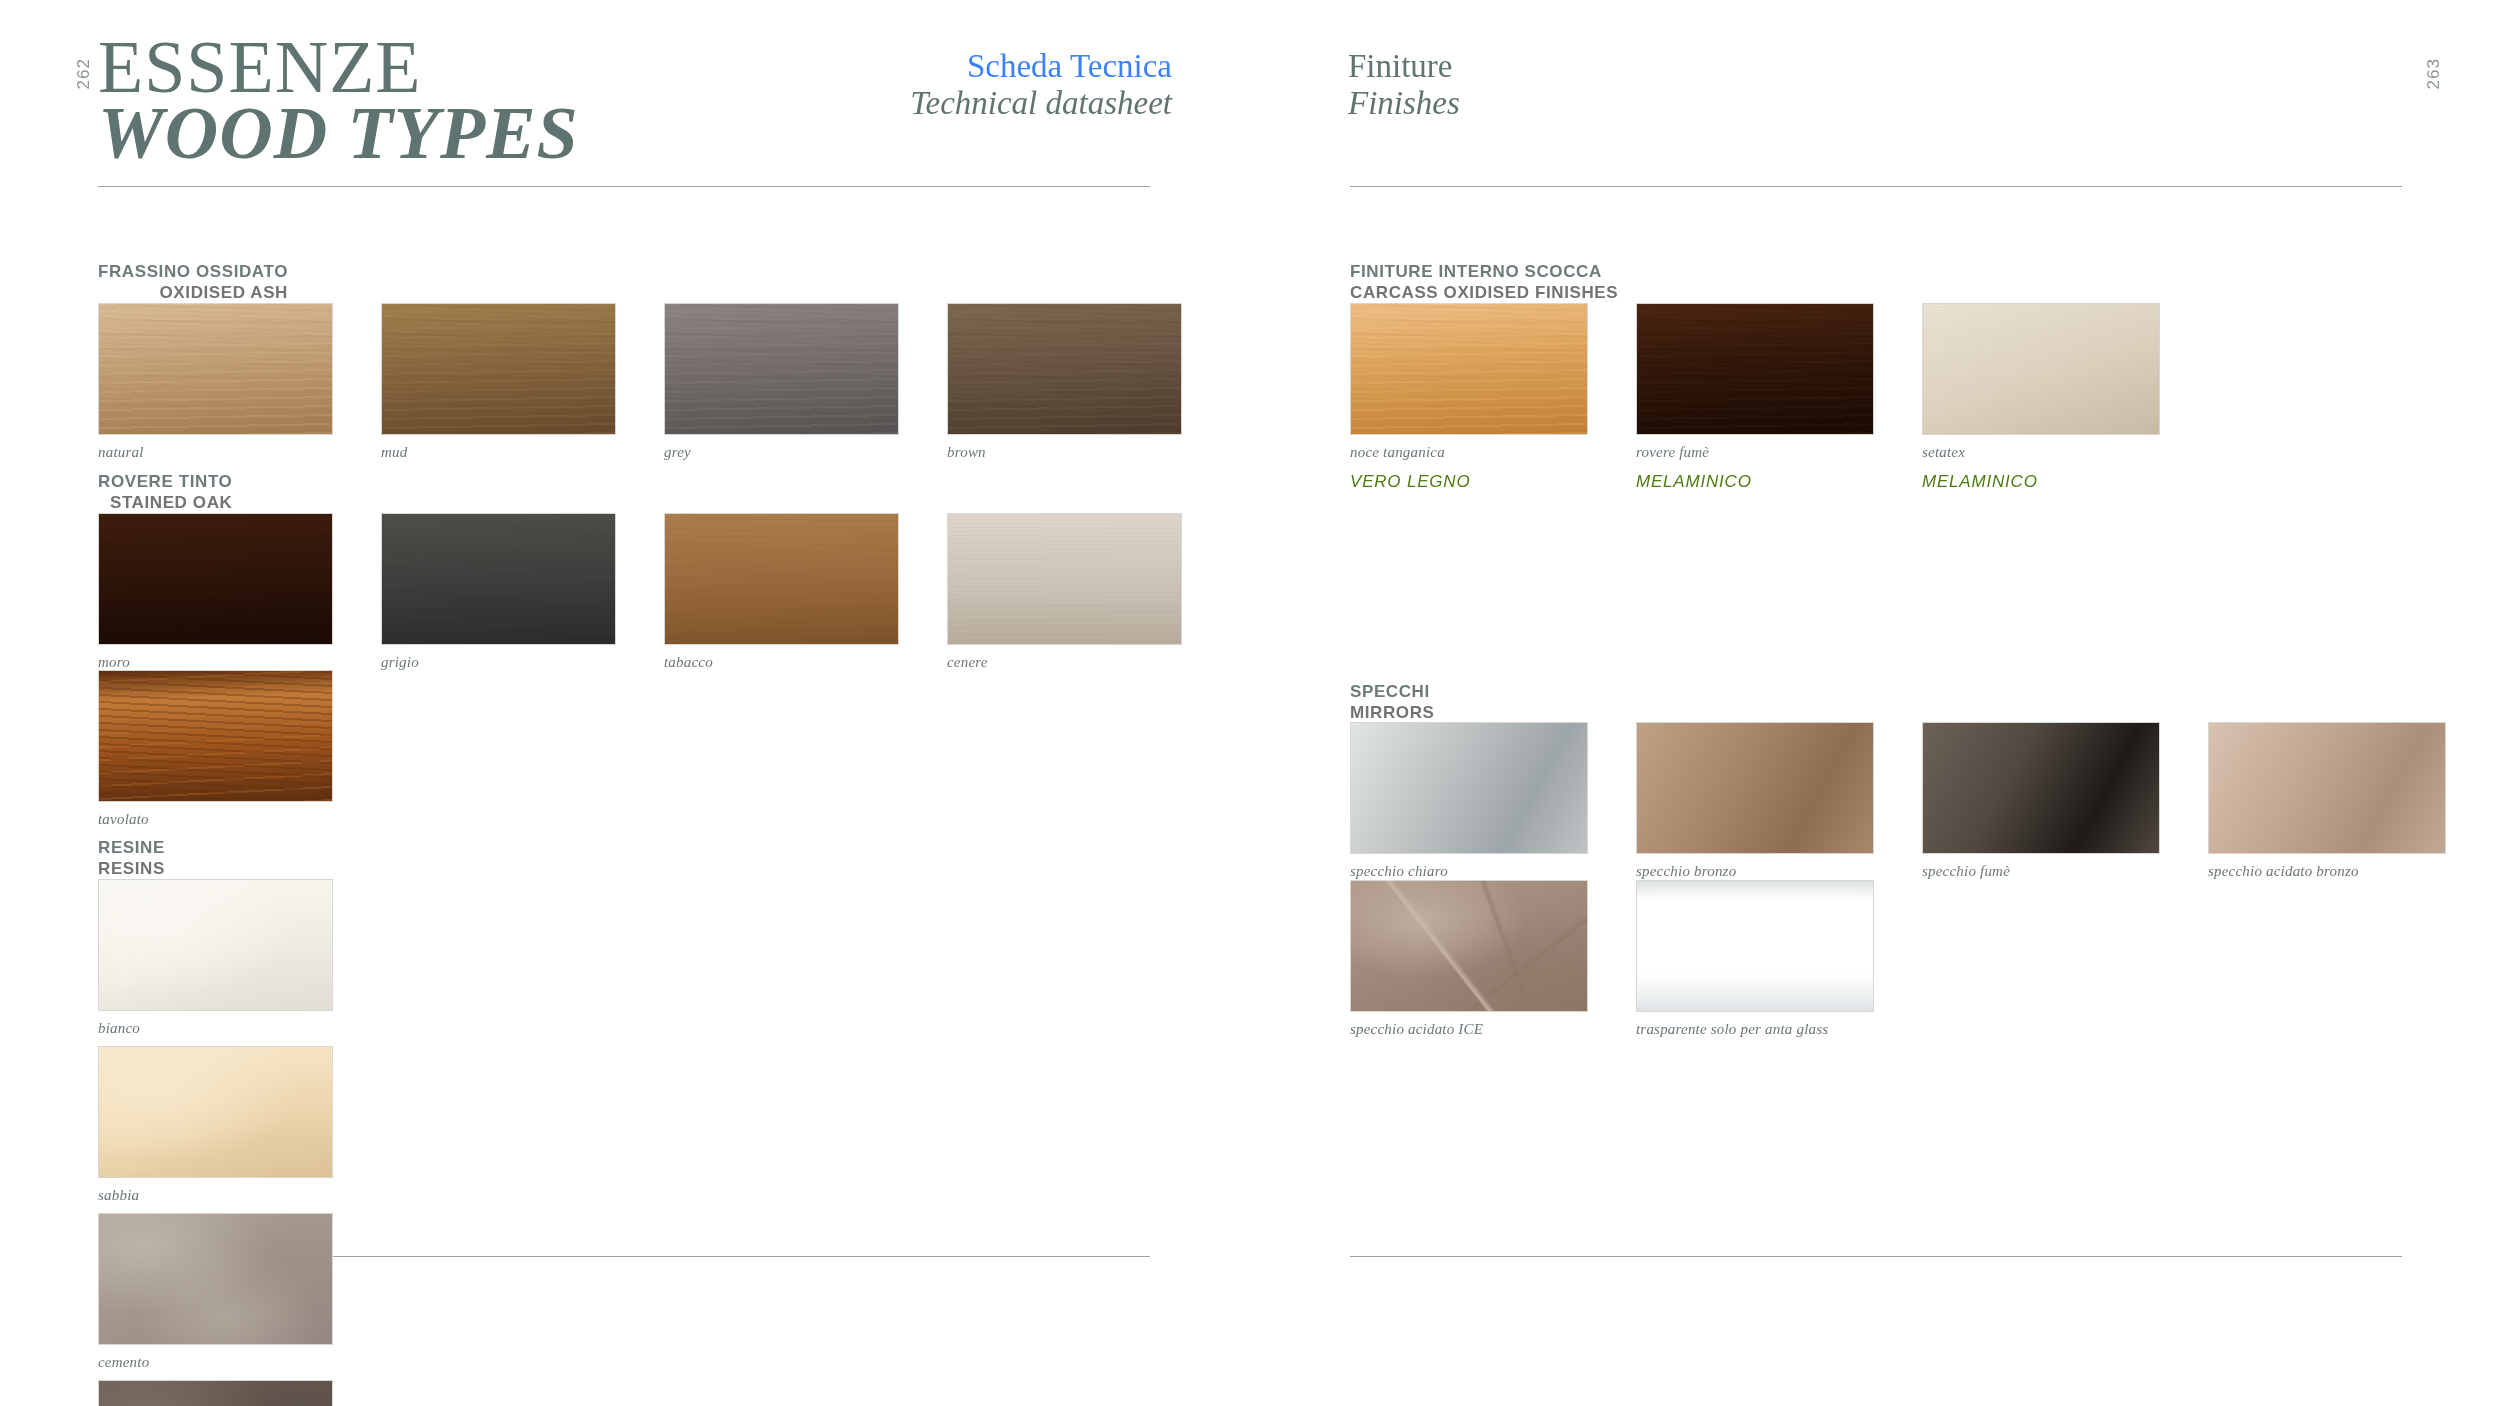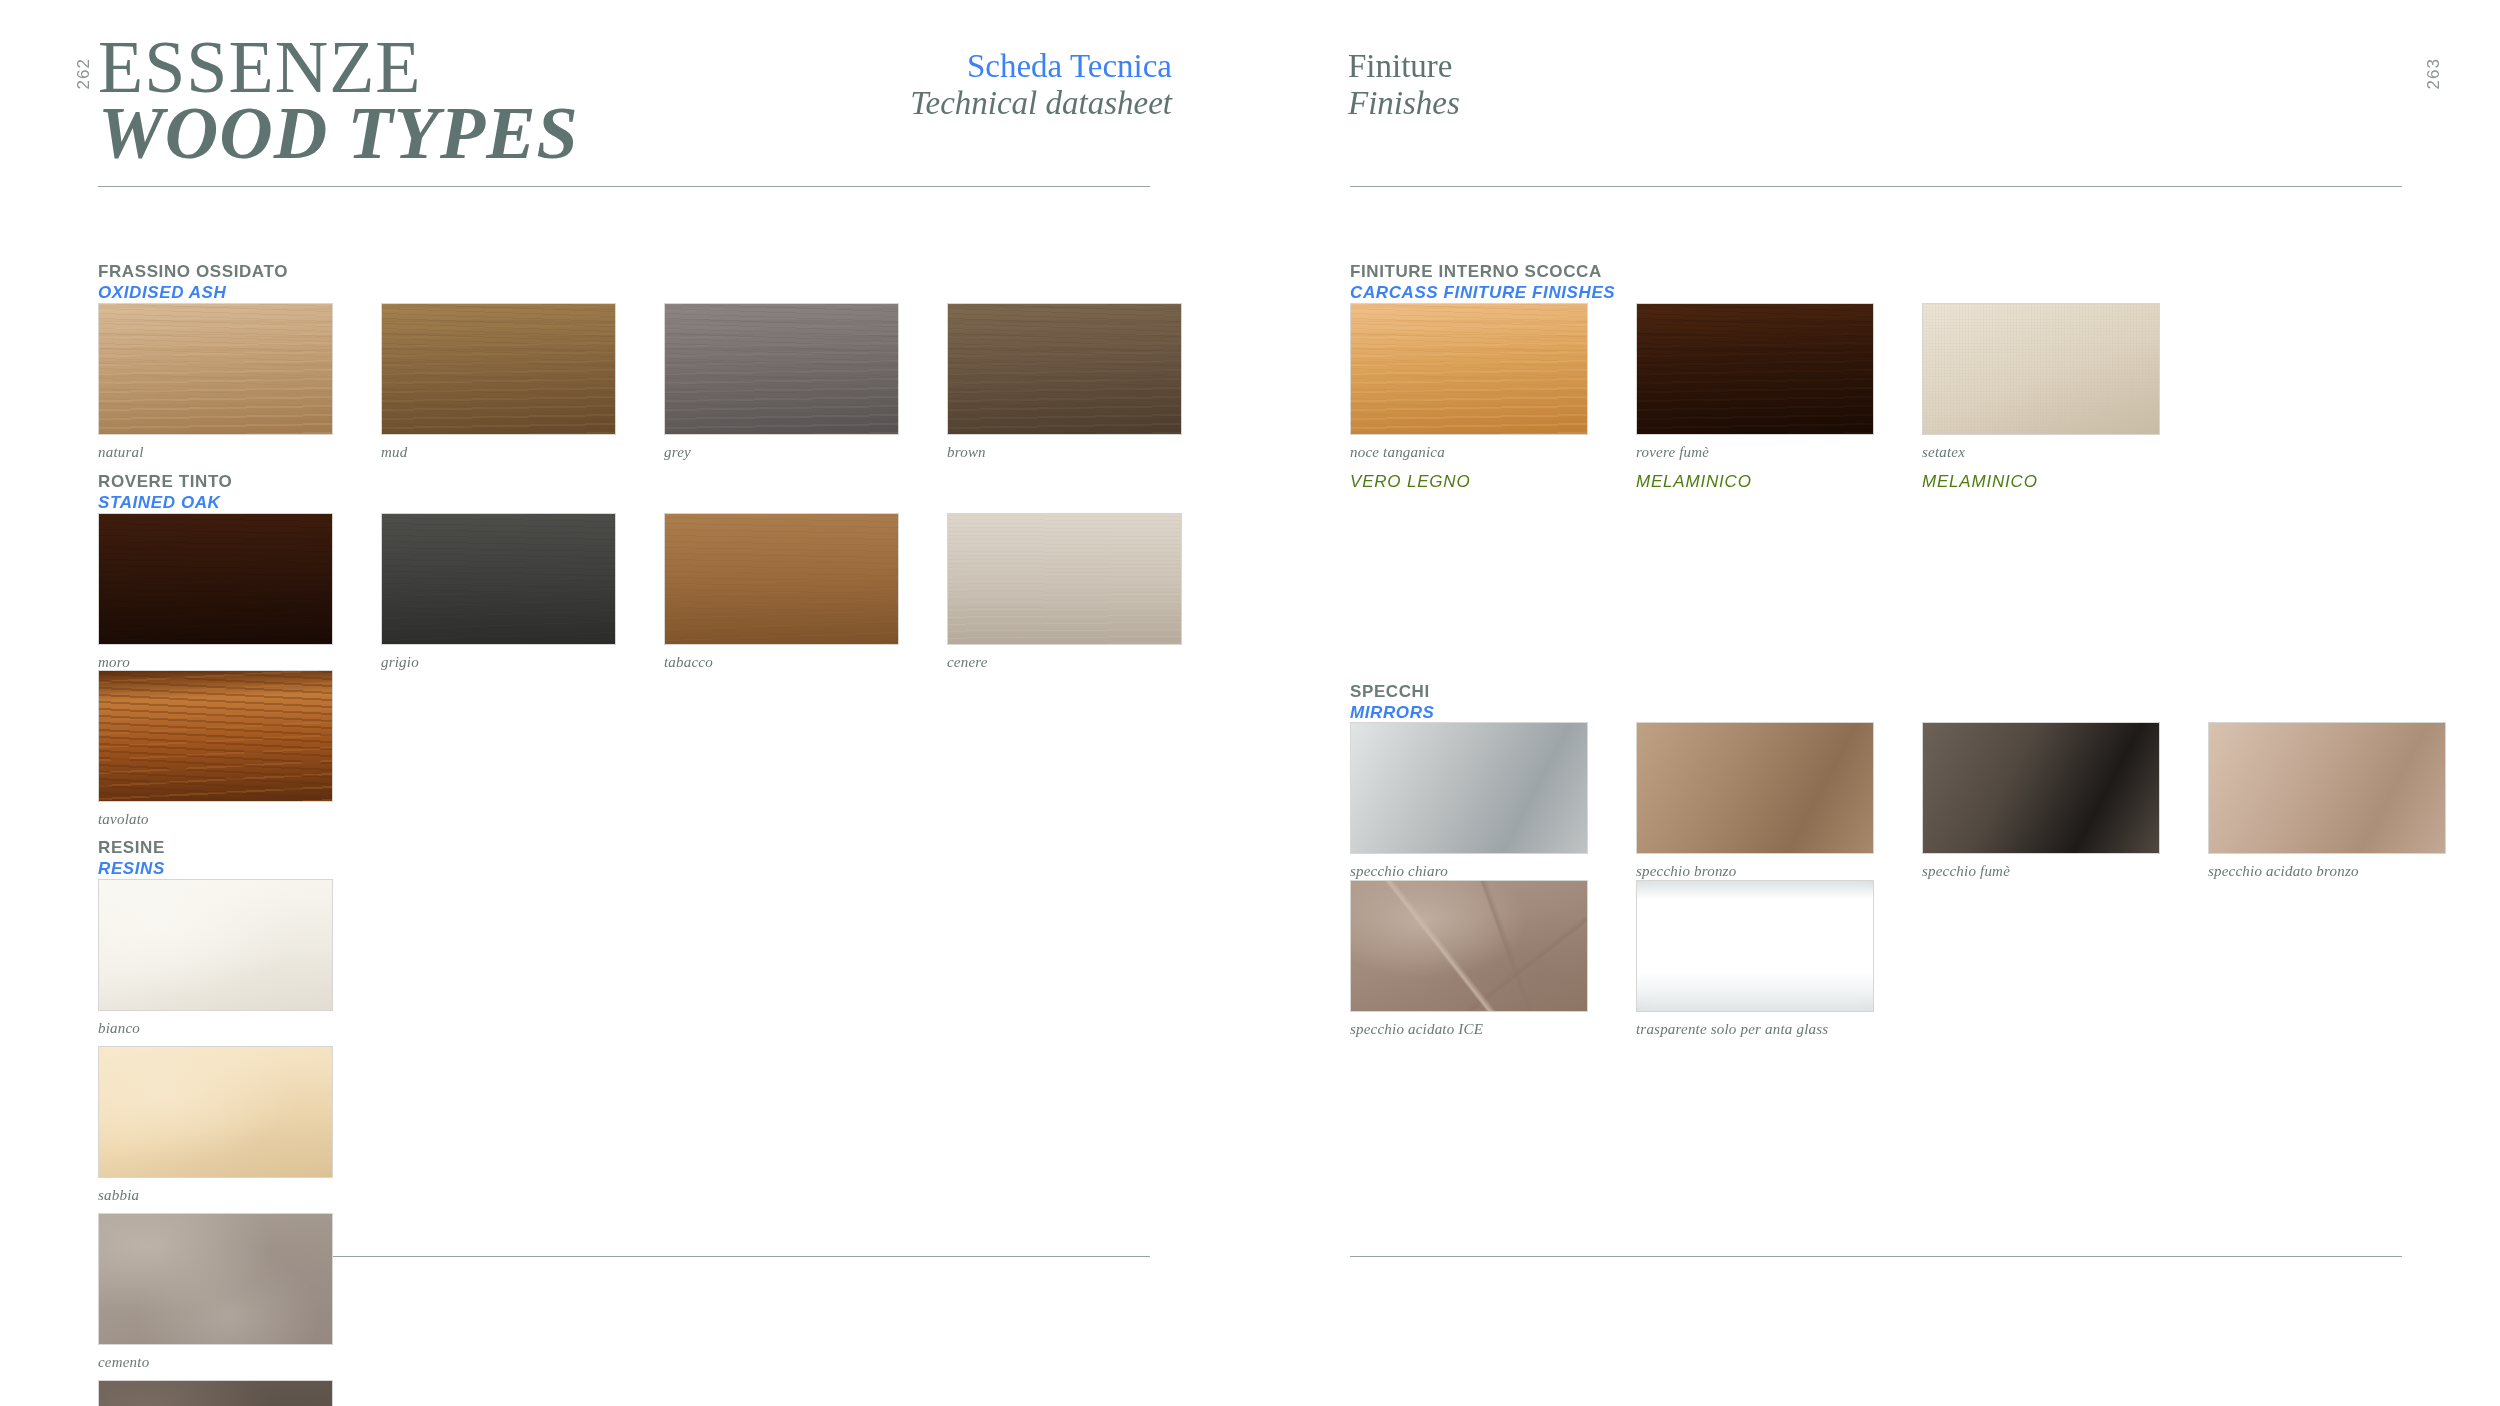--- a/index.html
+++ b/index.html
@@ -127,25 +127,25 @@
     font-weight: 700;
     letter-spacing: 0.6px;
     color: #6d7b79;
     display: block;
     line-height: 1.22;
   }
   .sec-head-en {
     font-family: "Liberation Sans", sans-serif;
     font-size: 17px;
     font-weight: 700;
-    font-style: italic;
     letter-spacing: 0.6px;
-    color: #3b82f6;
+    color: #737373;
     display: block;
     line-height: 1.22;
+    text-align: right;
   }
 
   
   .swatch-row {
     position: absolute;
     display: flex;
     gap: 9px;
   }
   .swatch-cell {
     width: 274px;
@@ -318,21 +318,21 @@
     <div class="finishes-block">
       <span class="fin-it">Finiture</span>
       <span class="fin-en">Finishes</span>
     </div>
 
     <div class="rule" style="left:100px; width:1052px; top:186px;"></div>
     <div class="rule" style="left:100px; width:1052px; top:1256px;"></div>
 
     <div class="section" style="left:100px; top:262px;">
       <span class="sec-head-it">FINITURE INTERNO SCOCCA</span>
-      <span class="sec-head-en">CARCASS FINITURE FINISHES</span>
+      <span class="sec-head-en">CARCASS OXIDISED FINISHES</span>
     </div>
     <div class="swatch-row" style="left:100px; top:303px;">
       <div class="swatch-cell swatch-cell-r">
         <div class="swatch swatch-r">
             <div class="swatch-grain" style="background: repeating-linear-gradient(2deg, rgba(192, 127, 51, 0.133) 0px, rgba(192, 127, 51, 0.133) 1px, transparent 1px, transparent 5px), repeating-linear-gradient(-1deg, rgba(240, 192, 137, 0.2) 0px, rgba(240, 192, 137, 0.2) 2px, transparent 2px, transparent 9px), repeating-linear-gradient(0.5deg, rgba(192, 127, 51, 0.094) 0px, rgba(192, 127, 51, 0.094) 3px, transparent 3px, transparent 14px), linear-gradient(175deg, rgb(240, 192, 137) 0%, rgb(221, 164, 92) 42%, rgb(192, 127, 51) 100%), rgb(221, 164, 92);"></div>
           </div>
         <span class="swatch-label">noce tanganica</span>
         <span class="swatch-sublabel">VERO LEGNO</span>
       </div>
       <div class="swatch-cell swatch-cell-r">

